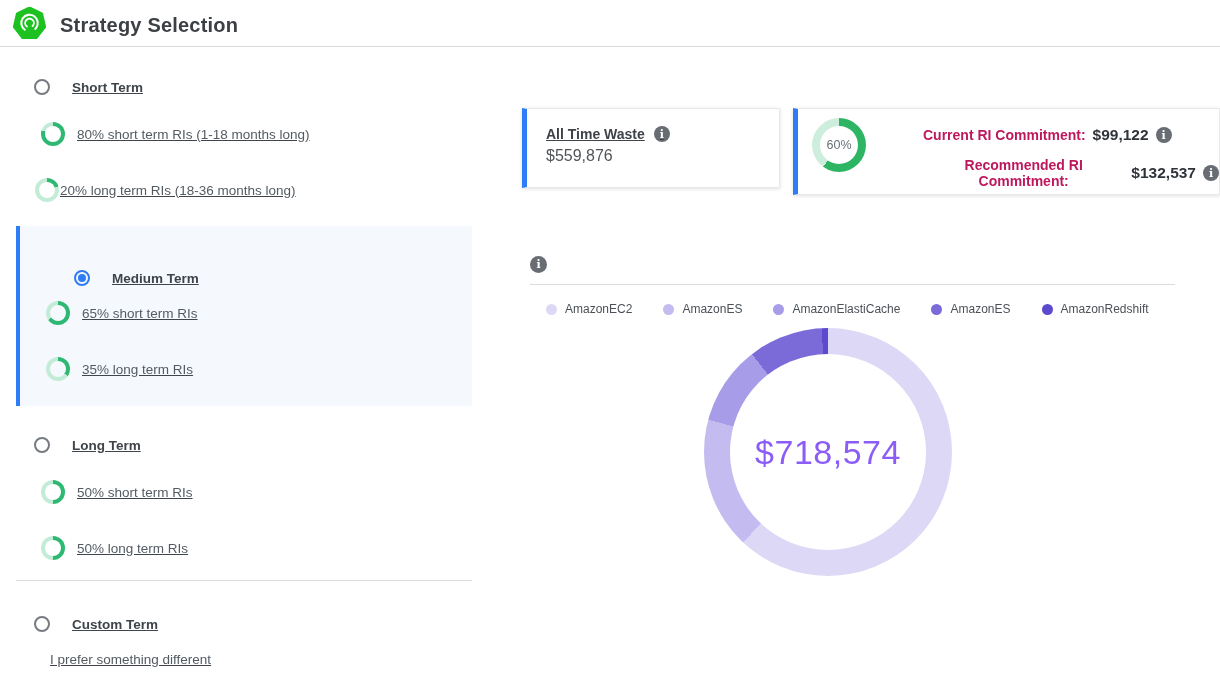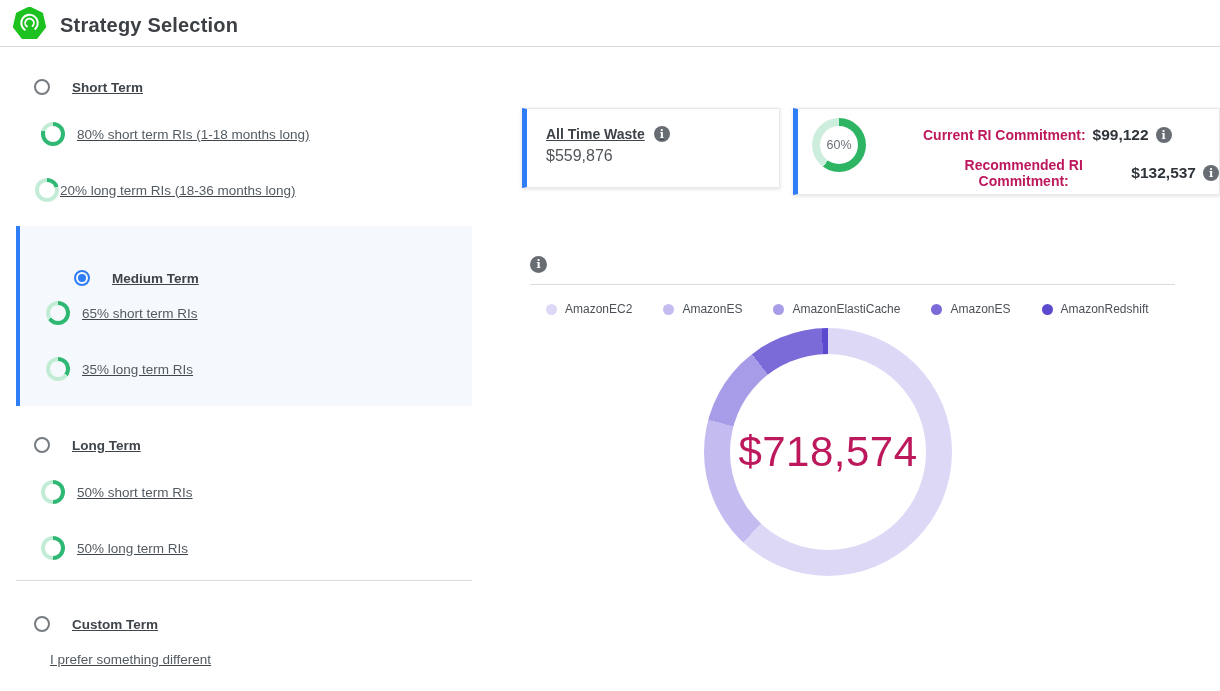--- a/index.html
+++ b/index.html
@@ -48,21 +48,21 @@
   .chart-title { font-size:14.5px; font-weight:bold; color:#3a3f44; }
   .chart-title-row .info-icon { width:17px; height:17px; }
   .chart-divider { position:absolute; left:0; top:32px; width:645px; height:1px; background:#dcdcdc; }
   .legend { position:absolute; left:16px; top:50px; display:flex; align-items:center; gap:31px; }
   .legend-item { display:flex; align-items:center; gap:8px; }
   .legend-dot { width:11px; height:11px; border-radius:50%; flex:0 0 auto; }
   .legend-label { font-size:12px; color:#4b5158; }
   .donut-wrap { position:absolute; left:174px; top:76px; width:248px; height:248px; }
   .donut { position:absolute; inset:0; border-radius:50%; }
   .donut-hole { position:absolute; inset:26px; border-radius:50%; background:#fff; display:flex; align-items:center; justify-content:center; }
-  .donut-total { font-size:42px; color:#be185d; letter-spacing:.5px; }
+  .donut-total { font-size:34px; color:#8b5cf6; letter-spacing:.5px; }
 </style>
 </head>
 <body>
 
 <div id="app">
 
   <div class="header">
     <svg class="logo" viewBox="0 0 32 32">
       <polygon points="16,1 27.7,6.6 30.6,19.3 22.5,29.5 9.5,29.5 1.4,19.3 4.3,6.6" fill="#1dc220" stroke="#1dc220" stroke-width="3" stroke-linejoin="round"></polygon>
       <circle cx="16" cy="15.5" r="8" fill="none" stroke="#ffffff" stroke-width="2" stroke-dasharray="39 12" stroke-linecap="round" transform="rotate(125 16 15.5)"></circle>

